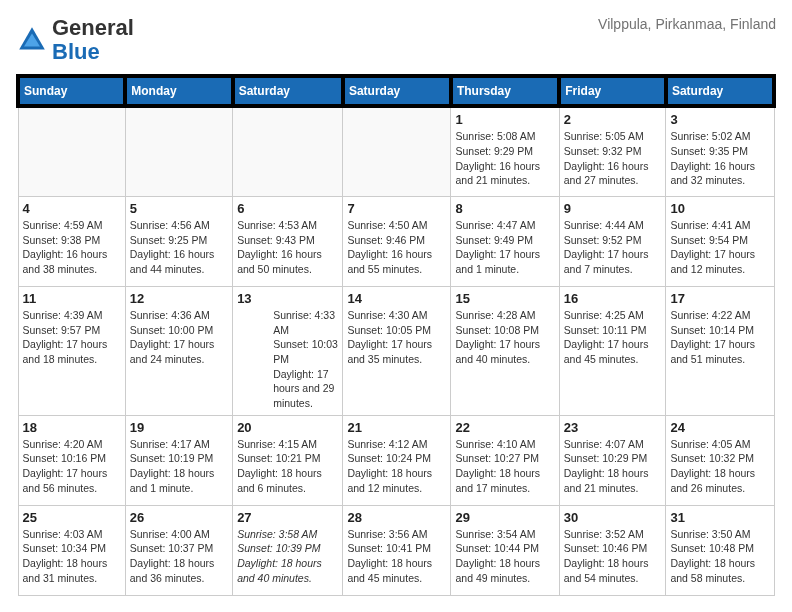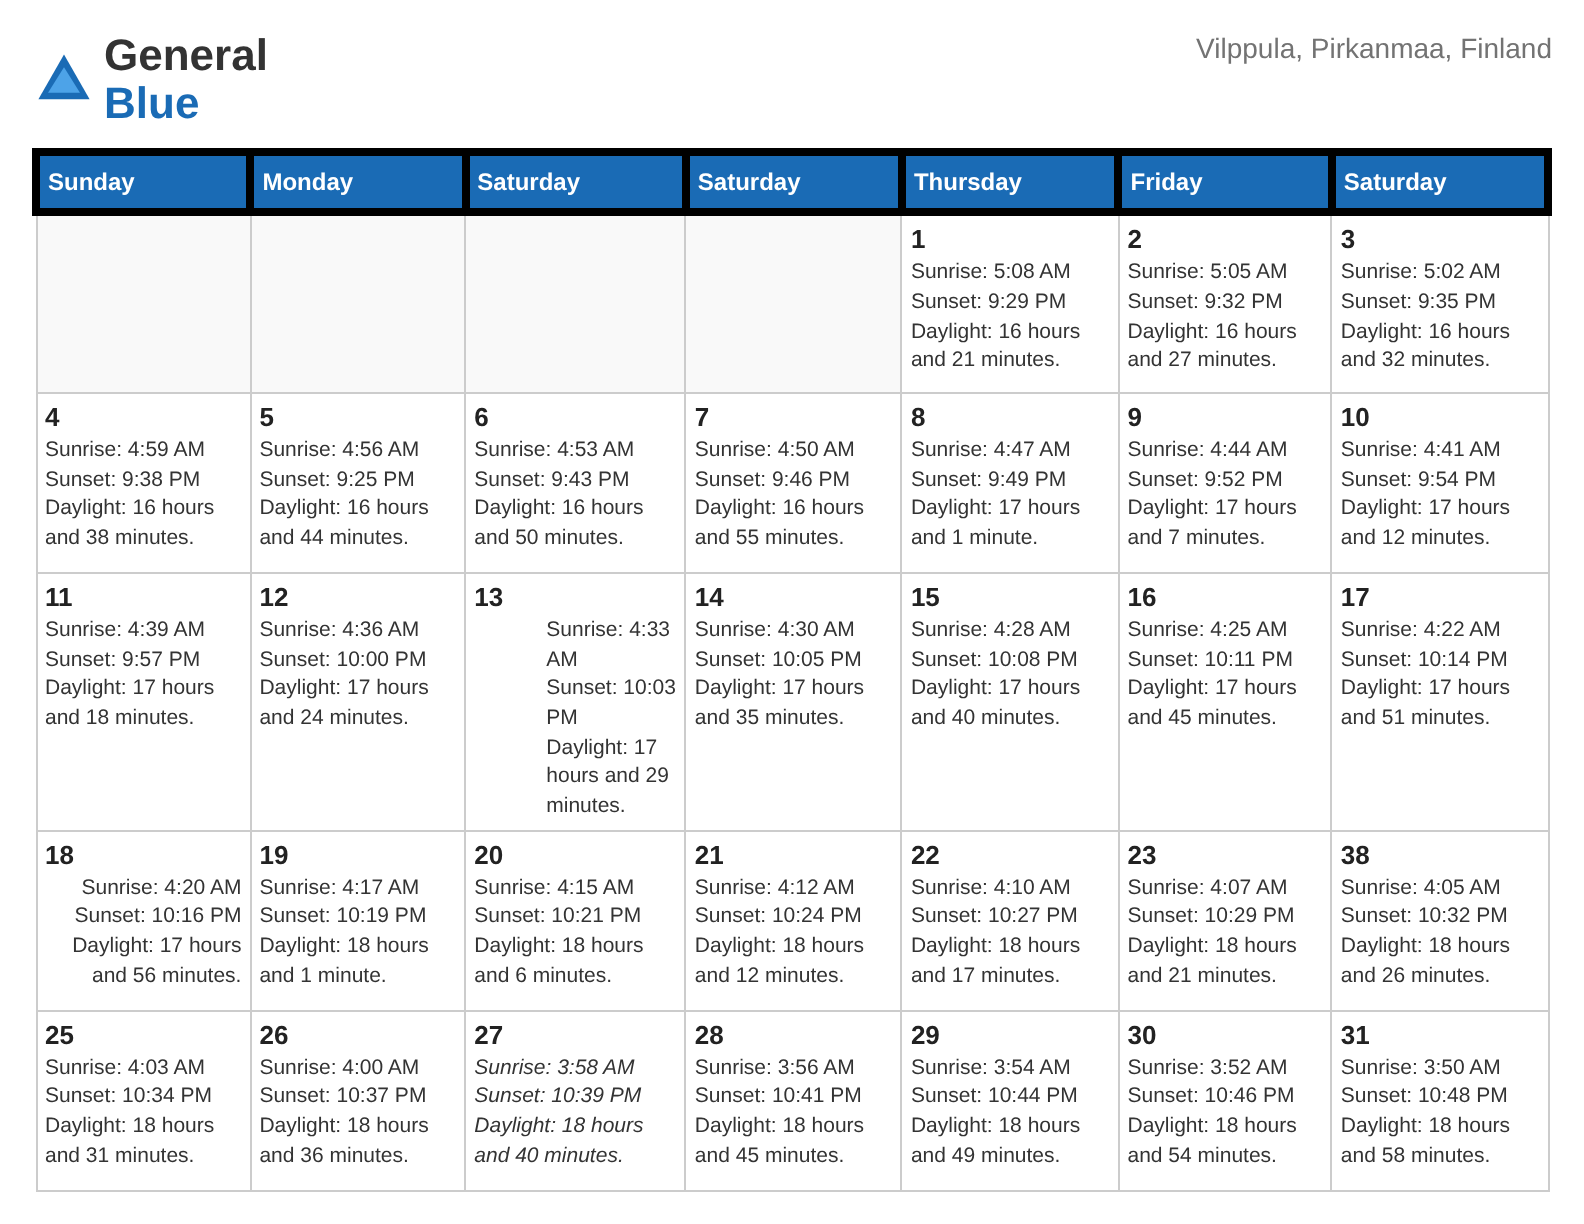--- a/index.html
+++ b/index.html
@@ -221,21 +221,21 @@
         <td>
           <div class="day-number">17</div>
           <div class="day-info" style="white-space: pre-line;">Sunrise: 4:22 AM
 Sunset: 10:14 PM
 Daylight: 17 hours and 51 minutes.</div>
         </td>
       </tr>
       <tr>
         <td>
           <div class="day-number">18</div>
-          <div class="day-info" style="white-space: pre-line; text-align: right;">Sunrise: 4:20 AM
+          <div class="day-info" style="white-space: pre-line;">Sunrise: 4:20 AM
 Sunset: 10:16 PM
 Daylight: 17 hours and 56 minutes.</div>
         </td>
         <td>
           <div class="day-number">19</div>
           <div class="day-info" style="white-space: pre-line;">Sunrise: 4:17 AM
 Sunset: 10:19 PM
 Daylight: 18 hours and 1 minute.</div>
         </td>
         <td>
@@ -256,21 +256,21 @@
 Sunset: 10:27 PM
 Daylight: 18 hours and 17 minutes.</div>
         </td>
         <td>
           <div class="day-number">23</div>
           <div class="day-info" style="white-space: pre-line;">Sunrise: 4:07 AM
 Sunset: 10:29 PM
 Daylight: 18 hours and 21 minutes.</div>
         </td>
         <td>
-          <div class="day-number">38</div>
+          <div class="day-number">24</div>
           <div class="day-info" style="white-space: pre-line;">Sunrise: 4:05 AM
 Sunset: 10:32 PM
 Daylight: 18 hours and 26 minutes.</div>
         </td>
       </tr>
       <tr>
         <td>
           <div class="day-number">25</div>
           <div class="day-info" style="white-space: pre-line;">Sunrise: 4:03 AM
 Sunset: 10:34 PM

